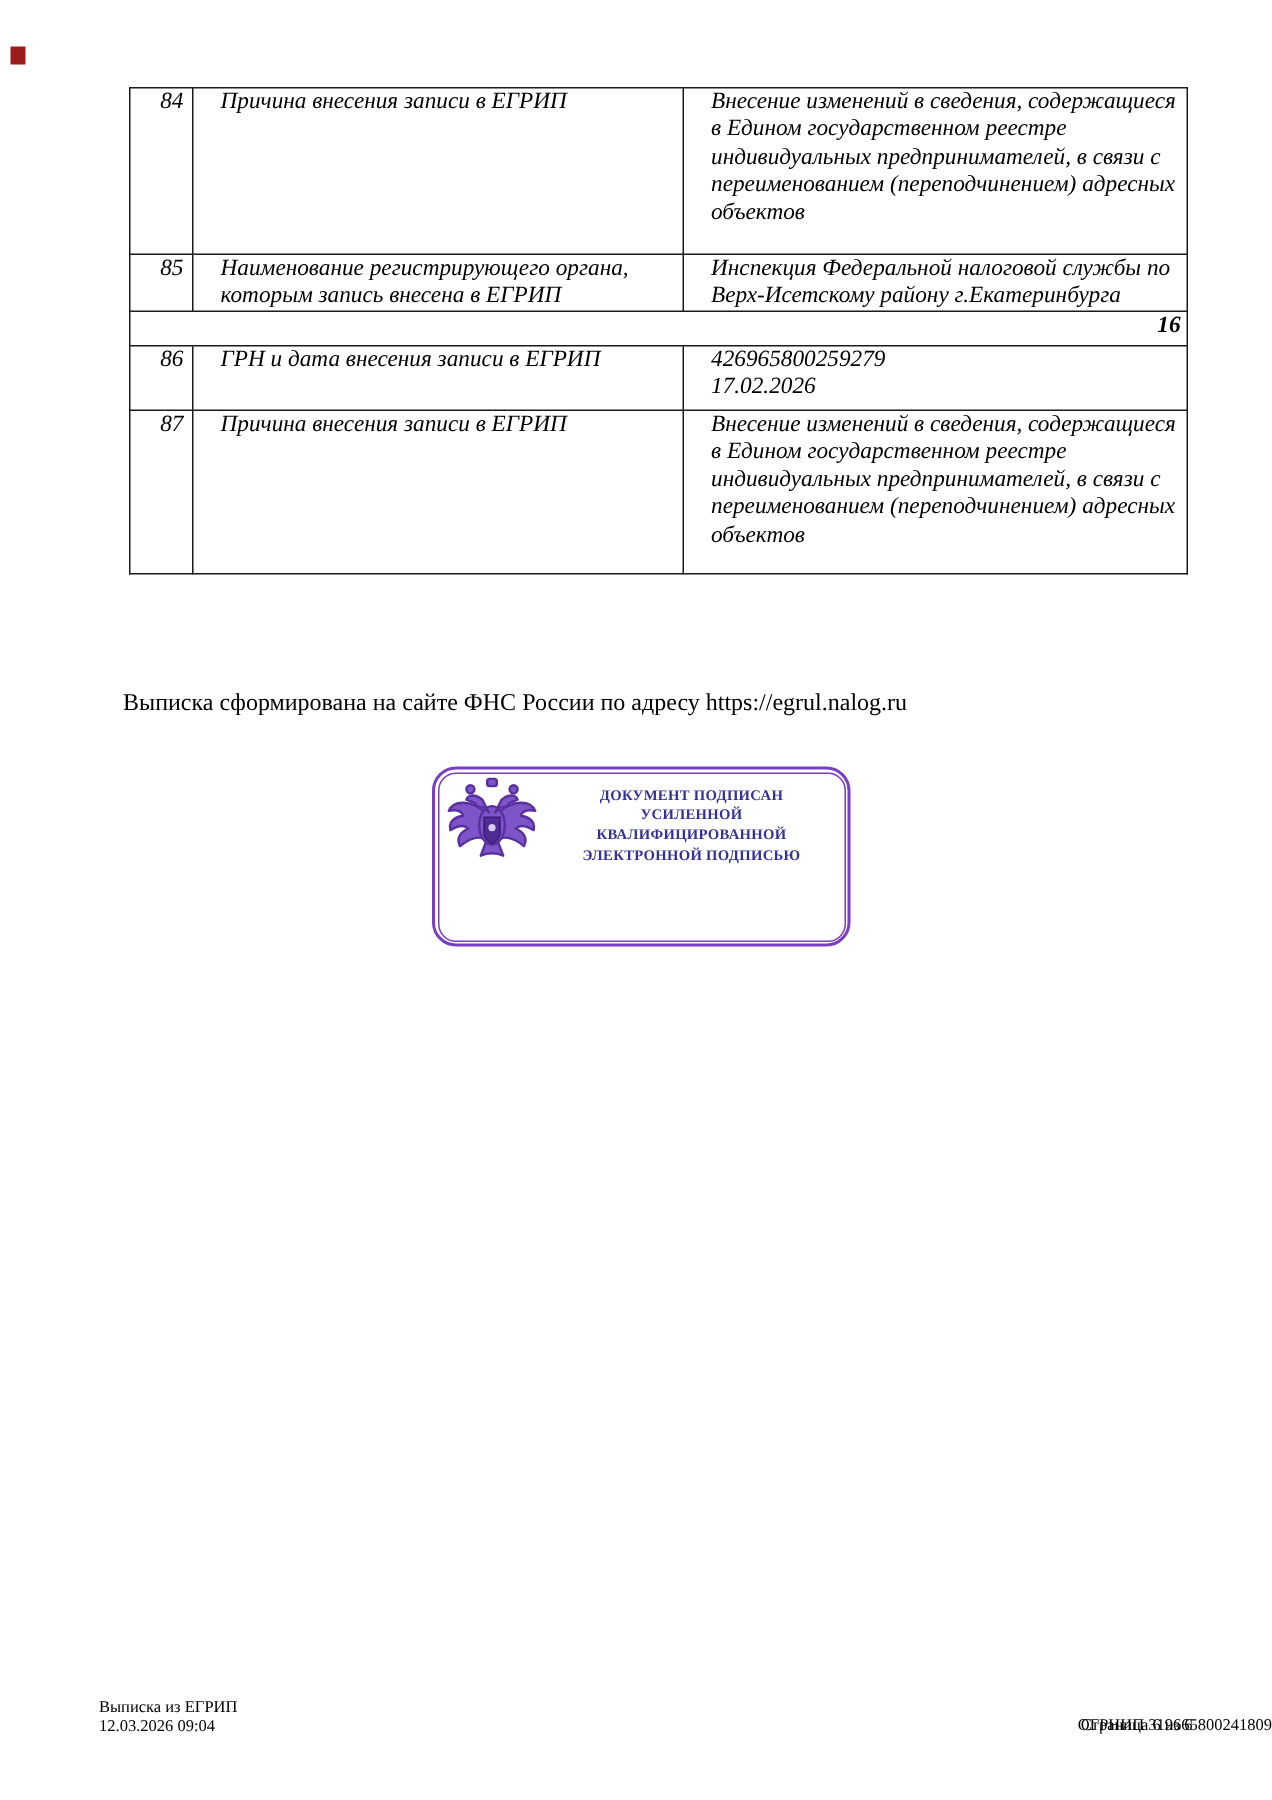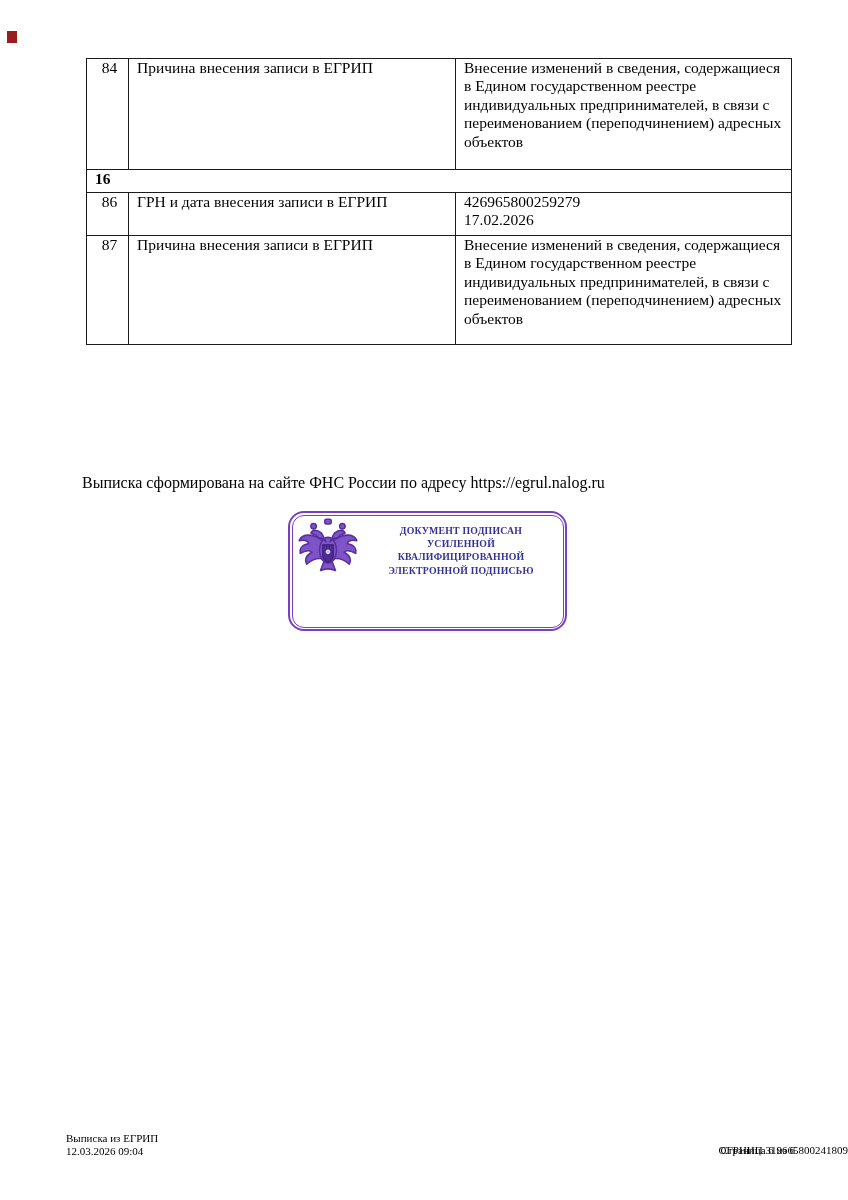--- a/index.html
+++ b/index.html
@@ -11,33 +11,33 @@
   .red-marker{position:absolute;left:7px;top:31px;width:10px;height:12px;background:#9b1c1c;}
 
   
   table.records{
     position:absolute;left:86px;top:58px;border-collapse:collapse;
     width:705px;table-layout:fixed;
     font-size:15.5px;line-height:18.4px;
   }
   table.records td{
     border:1.6px solid #1b1b1b;vertical-align:top;
-    padding:0 4px 0 8px;overflow:hidden;
+    padding:0 4px 0 18px;overflow:hidden;font-style:italic;
   }
   td.c-num{text-align:center;padding:0 2px;}
-  td.c-section{text-align:left;font-weight:bold;padding:1px 0 2px 0;}
+  td.c-section{text-align:right;font-weight:bold;padding:1px 0 2px 0;}
   tr.r-tall{height:111px;}
   tr.r-2line{height:38px;}
   tr.r-sec{height:23px;}
   tr.r-grn{height:43px;}
   tr.r-tall2{height:109px;}
   .pre{white-space:pre-line;}
 
   
-  .note{position:absolute;left:82px;top:474px;font-size:16px;}
+  .note{position:absolute;left:82px;top:460px;font-size:16px;}
 
   
   .stamp{
     position:absolute;left:288px;top:511px;width:279px;height:120px;
     border:2.5px solid #7a3fc1;border-radius:16px;box-sizing:border-box;
     color:#34319a;
   }
   .stamp-inner{position:absolute;inset:1.5px;border:1px solid #7a3fc1;border-radius:12px;}
   .stamp-emblem{position:absolute;left:6px;top:4px;width:64px;height:60px;}
   .stamp-title{
@@ -63,20 +63,25 @@
   <colgroup>
       <col style="width:42px">
       <col style="width:327px">
       <col style="width:336px">
     </colgroup>
   <tbody>
     <tr class="r-tall">
       <td class="c-num">84</td>
       <td>Причина внесения записи в ЕГРИП</td>
       <td>Внесение изменений в сведения, содержащиеся в Едином государственном реестре индивидуальных предпринимателей, в связи с переименованием (переподчинением) адресных объектов</td>
+    </tr>
+    <tr class="r-2line">
+      <td class="c-num">85</td>
+      <td>Наименование регистрирующего органа, которым запись внесена в ЕГРИП</td>
+      <td>Инспекция Федеральной налоговой службы по Верх-Исетскому району г.Екатеринбурга</td>
     </tr>
     <tr class="r-sec">
       <td class="c-section" colspan="3">16</td>
     </tr>
     <tr class="r-grn">
       <td class="c-num">86</td>
       <td>ГРН и дата внесения записи в ЕГРИП</td>
       <td class="pre">426965800259279
 17.02.2026</td>
     </tr>

